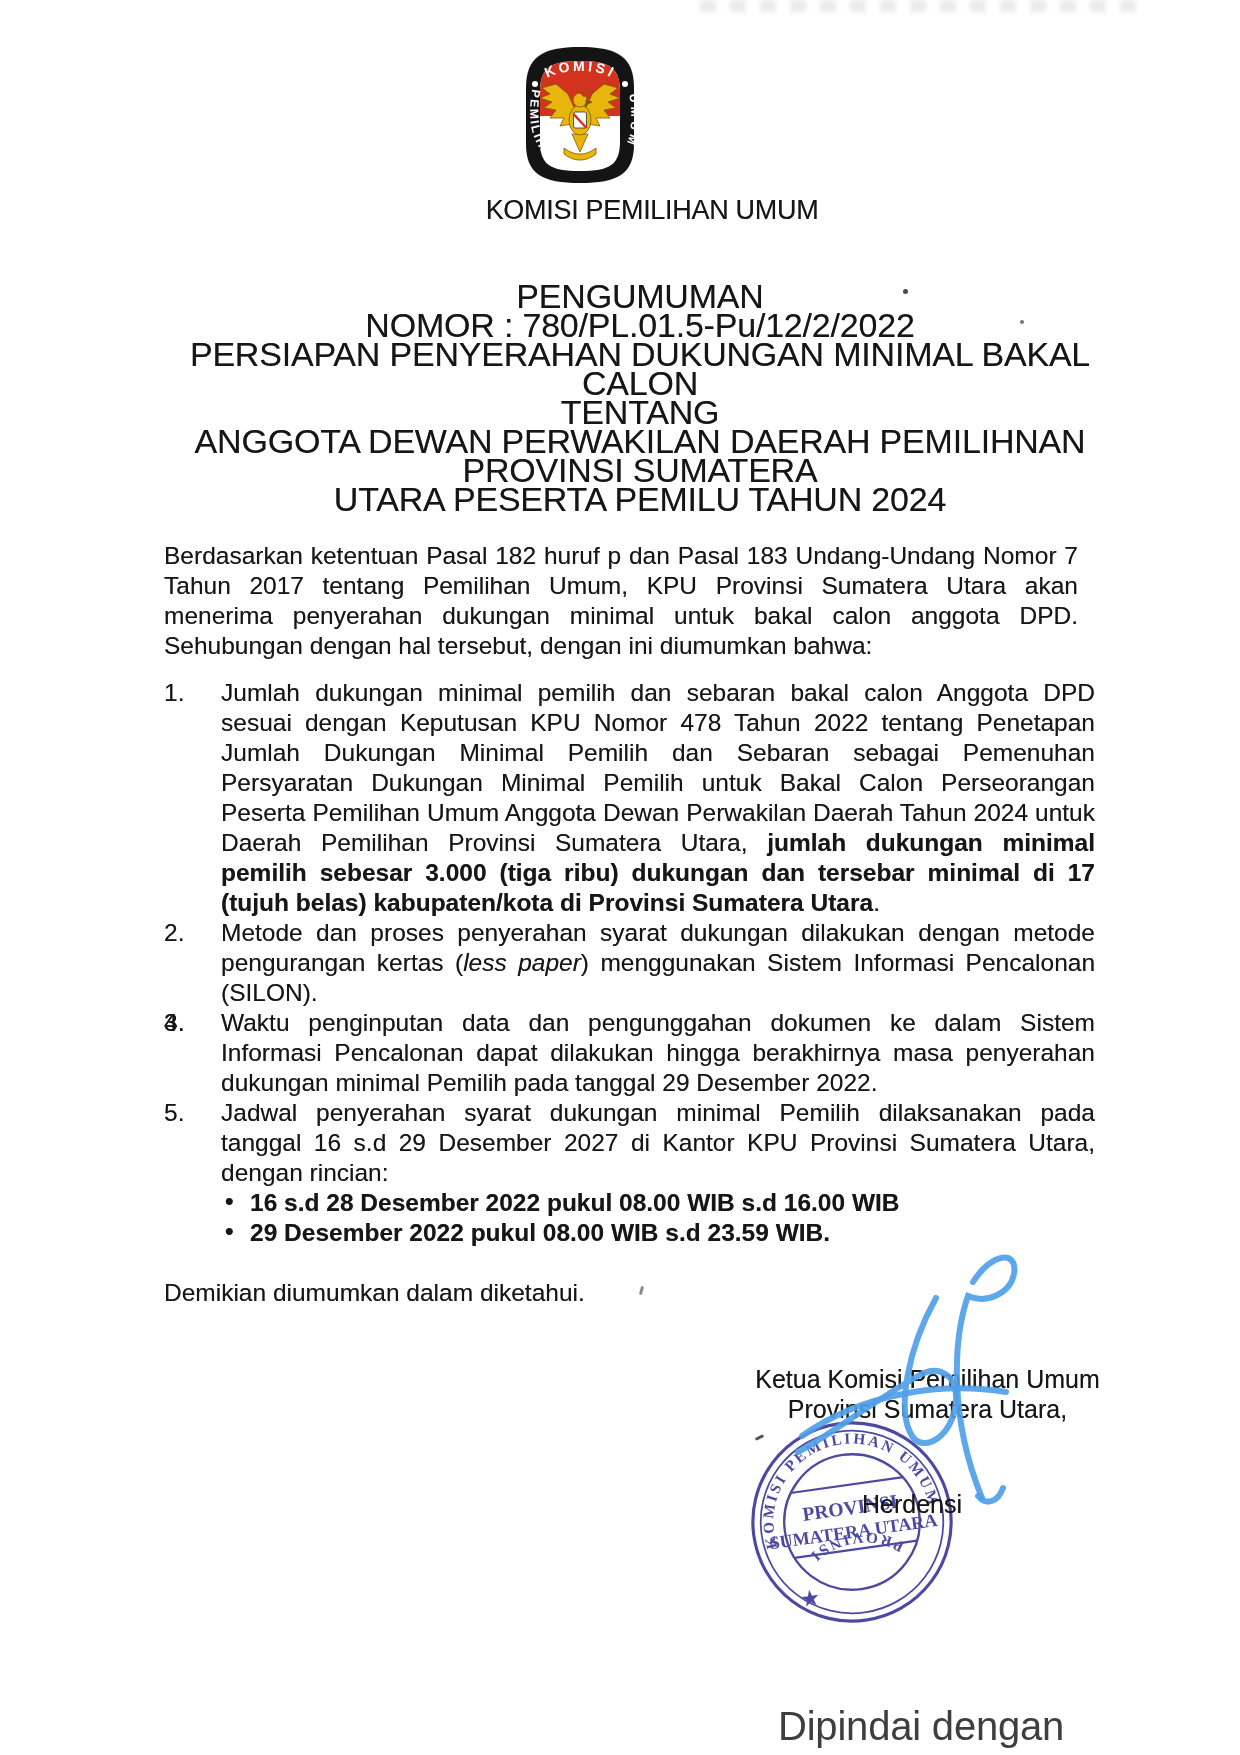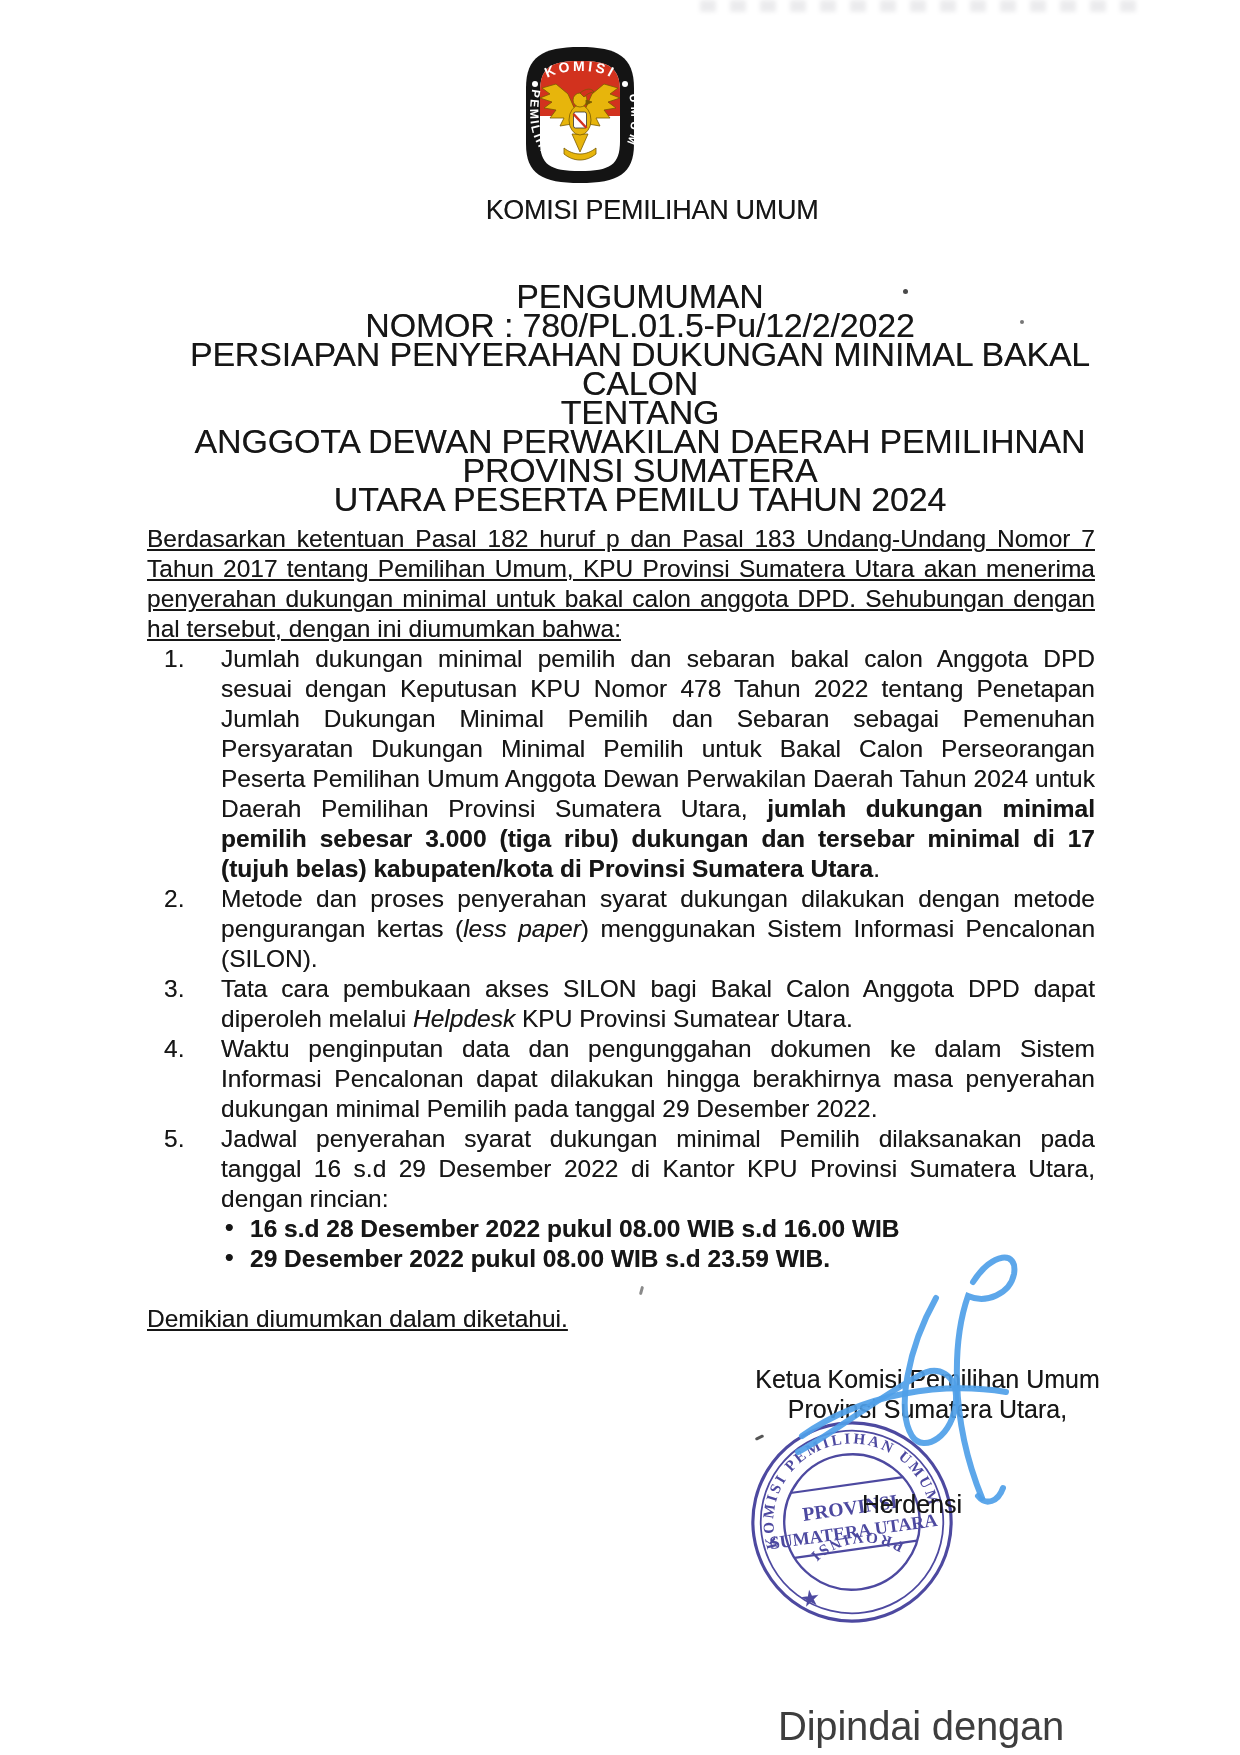--- a/index.html
+++ b/index.html
@@ -37,21 +37,21 @@
     letter-spacing:-0.2px;
     text-shadow:0 0 .5px rgba(20,20,20,.55);
   }
 
   .body{
     position:absolute;left:147px;top:524px;width:948px;
     font-size:24.5px;line-height:30px;
     text-align:justify;
     text-shadow:0 0 .5px rgba(20,20,20,.5);
   }
-  .body p{margin:0;text-decoration:underline;}
+  .body p{margin:17px;}
   .item{position:relative;padding-left:74px;}
   .item .num{position:absolute;left:17px;top:0;}
   .bullet{position:relative;padding-left:103px;text-align:left;font-weight:bold;}
   .bullet .dot{position:absolute;left:78px;top:-1px;font-weight:bold;}
   .closing{margin-top:30px !important;text-align:left;}
 
   .sig-head{
     position:absolute;left:755px;top:1364px;width:345px;
     text-align:center;font-size:25px;line-height:30px;
     text-shadow:0 0 .5px rgba(20,20,20,.55);
@@ -153,31 +153,30 @@
       <span><span>Jumlah dukungan minimal pemilih dan sebaran bakal calon Anggota DPD sesuai dengan Keputusan KPU Nomor 478 Tahun 2022 tentang Penetapan Jumlah Dukungan Minimal Pemilih dan Sebaran sebagai Pemenuhan Persyaratan Dukungan Minimal Pemilih untuk Bakal Calon Perseorangan Peserta Pemilihan Umum Anggota Dewan Perwakilan Daerah Tahun 2024 untuk Daerah Pemilihan Provinsi Sumatera Utara, </span><b>jumlah dukungan minimal pemilih sebesar 3.000 (tiga ribu) dukungan dan tersebar minimal di 17 (tujuh belas) kabupaten/kota di Provinsi Sumatera Utara</b><span>.</span></span>
     </div>
 
     <div class="item">
       <span class="num">2.</span>
       <span><span>Metode dan proses penyerahan syarat dukungan dilakukan dengan metode pengurangan kertas (</span><i>less paper</i><span>) menggunakan Sistem Informasi Pencalonan (SILON).</span></span>
     </div>
 
     <div class="item">
       <span class="num">3.</span>
-      <span><span>Tata cara pembukaan akses SILON bagi Bakal Calon Anggota DPD dapat diperoleh melalui </span><i>Helpdesk</i><span> KPU Provinsi Sumatear Utara.</span></span>
     </div>
 
     <div class="item">
       <span class="num">4.</span>
       <span><span>Waktu penginputan data dan pengunggahan dokumen ke dalam Sistem Informasi Pencalonan dapat dilakukan hingga berakhirnya masa penyerahan dukungan minimal Pemilih pada tanggal 29 Desember 2022.</span></span>
     </div>
 
     <div class="item">
       <span class="num">5.</span>
-      <span><span>Jadwal penyerahan syarat dukungan minimal Pemilih dilaksanakan pada tanggal 16 s.d 29 Desember 2022 di Kantor KPU Provinsi Sumatera Utara, dengan rincian:</span></span>
+      <span><span>Jadwal penyerahan syarat dukungan minimal Pemilih dilaksanakan pada tanggal 16 s.d 29 Desember 2027 di Kantor KPU Provinsi Sumatera Utara, dengan rincian:</span></span>
     </div>
 
     <div class="bullet">
       <span class="dot">•</span>
       <b>16 s.d 28 Desember 2022 pukul 08.00 WIB s.d 16.00 WIB</b>
     </div>
     <div class="bullet">
       <span class="dot">•</span>
       <b>29 Desember 2022 pukul 08.00 WIB s.d 23.59 WIB.</b>
     </div>

